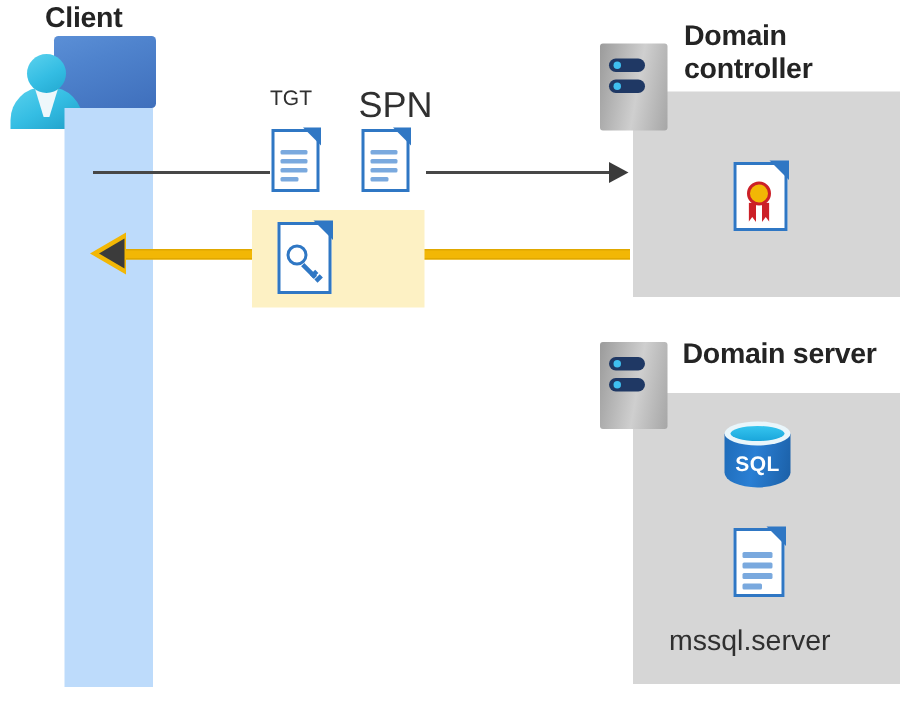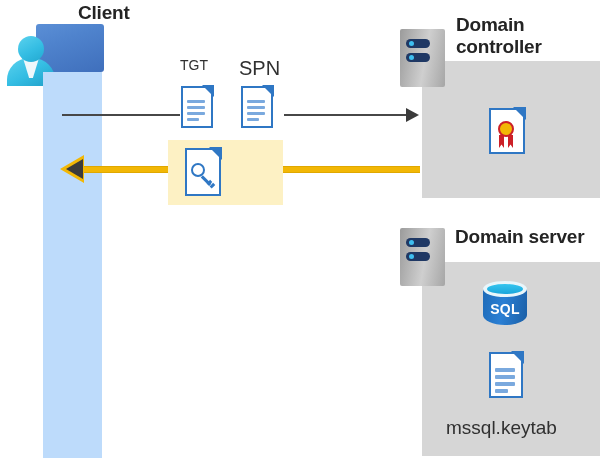--- a/index.html
+++ b/index.html
@@ -16,21 +16,21 @@
 
   
   .title{
     position:absolute;
     font-weight:bold;
     color:#242424;
     letter-spacing:-.2px;
     line-height:1.18;
     white-space:pre-line;
   }
-  #client-title{left:30px;top:2px;font-size:19px;margin-left:48px;}
+  #client-title{left:30px;top:2px;font-size:19px;}
   #dc-title{left:456px;top:14px;font-size:19px;}
   #linux-title{left:455px;top:226px;font-size:19px;}
 
   
   #lifeline{
     left:43px;top:72px;width:14px;height:386px;
     background:#bddbfb;
   }
 
   
@@ -181,21 +181,21 @@
     position:absolute;left:0;top:20px;width:44px;text-align:center;
     font-size:14px;font-weight:bold;color:#ffffff;letter-spacing:.3px;
     font-family:"Liberation Sans", sans-serif;
   }
 
   
   .icon-label{
     position:absolute;color:#303030;font-size:18px;
   }
   #label-tgt{left:180px;top:57px;font-size:14px;}
-  #label-spn{left:239px;top:57px;font-size:20px;}
+  #label-spn{left:239px;top:57px;font-size:24px;}
   #label-keytab{left:446px;top:417px;font-size:19px;}
 
   
   .arrow-line{position:absolute;}
   #req-line-a{left:62px;top:114px;width:118px;height:1.6px;background:#474747;}
   #req-line-b{left:284px;top:114px;width:124px;height:1.6px;background:#474747;}
   #req-head{
     position:absolute;left:406px;top:108px;width:0;height:0;
     border-style:solid;border-width:7px 0 7px 13px;
     border-color:transparent transparent transparent #3b3b3b;
@@ -320,15 +320,15 @@
 
   <div class="doc" id="doc-keytab">
     <div class="page"></div>
     <div class="fold"></div>
     <div class="line l1"></div>
     <div class="line l2"></div>
     <div class="line l3"></div>
     <div class="line l4"></div>
   </div>
 
-  <div class="icon-label" id="label-keytab">mssql.keytab</div>
+  <div class="icon-label" id="label-keytab">mssql.server</div>
 
 </div>
 
 </body></html>

